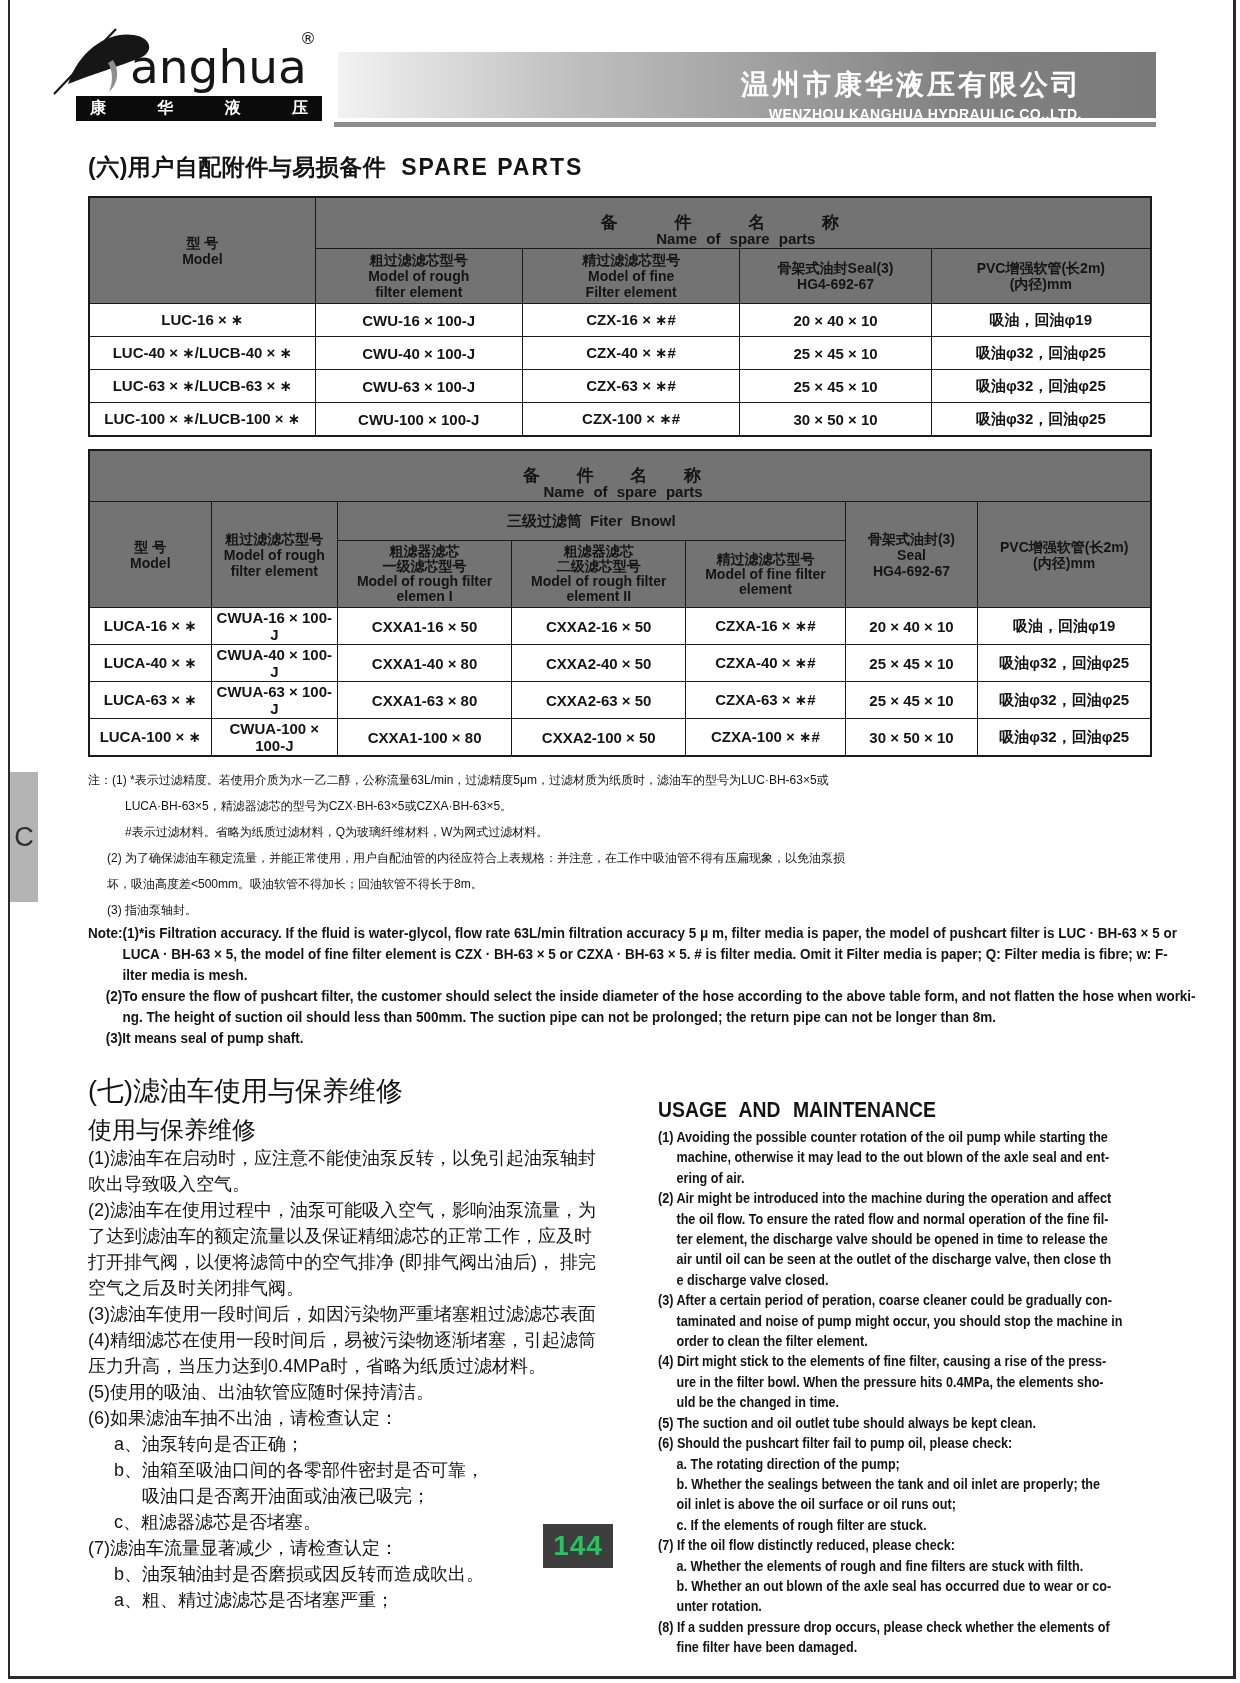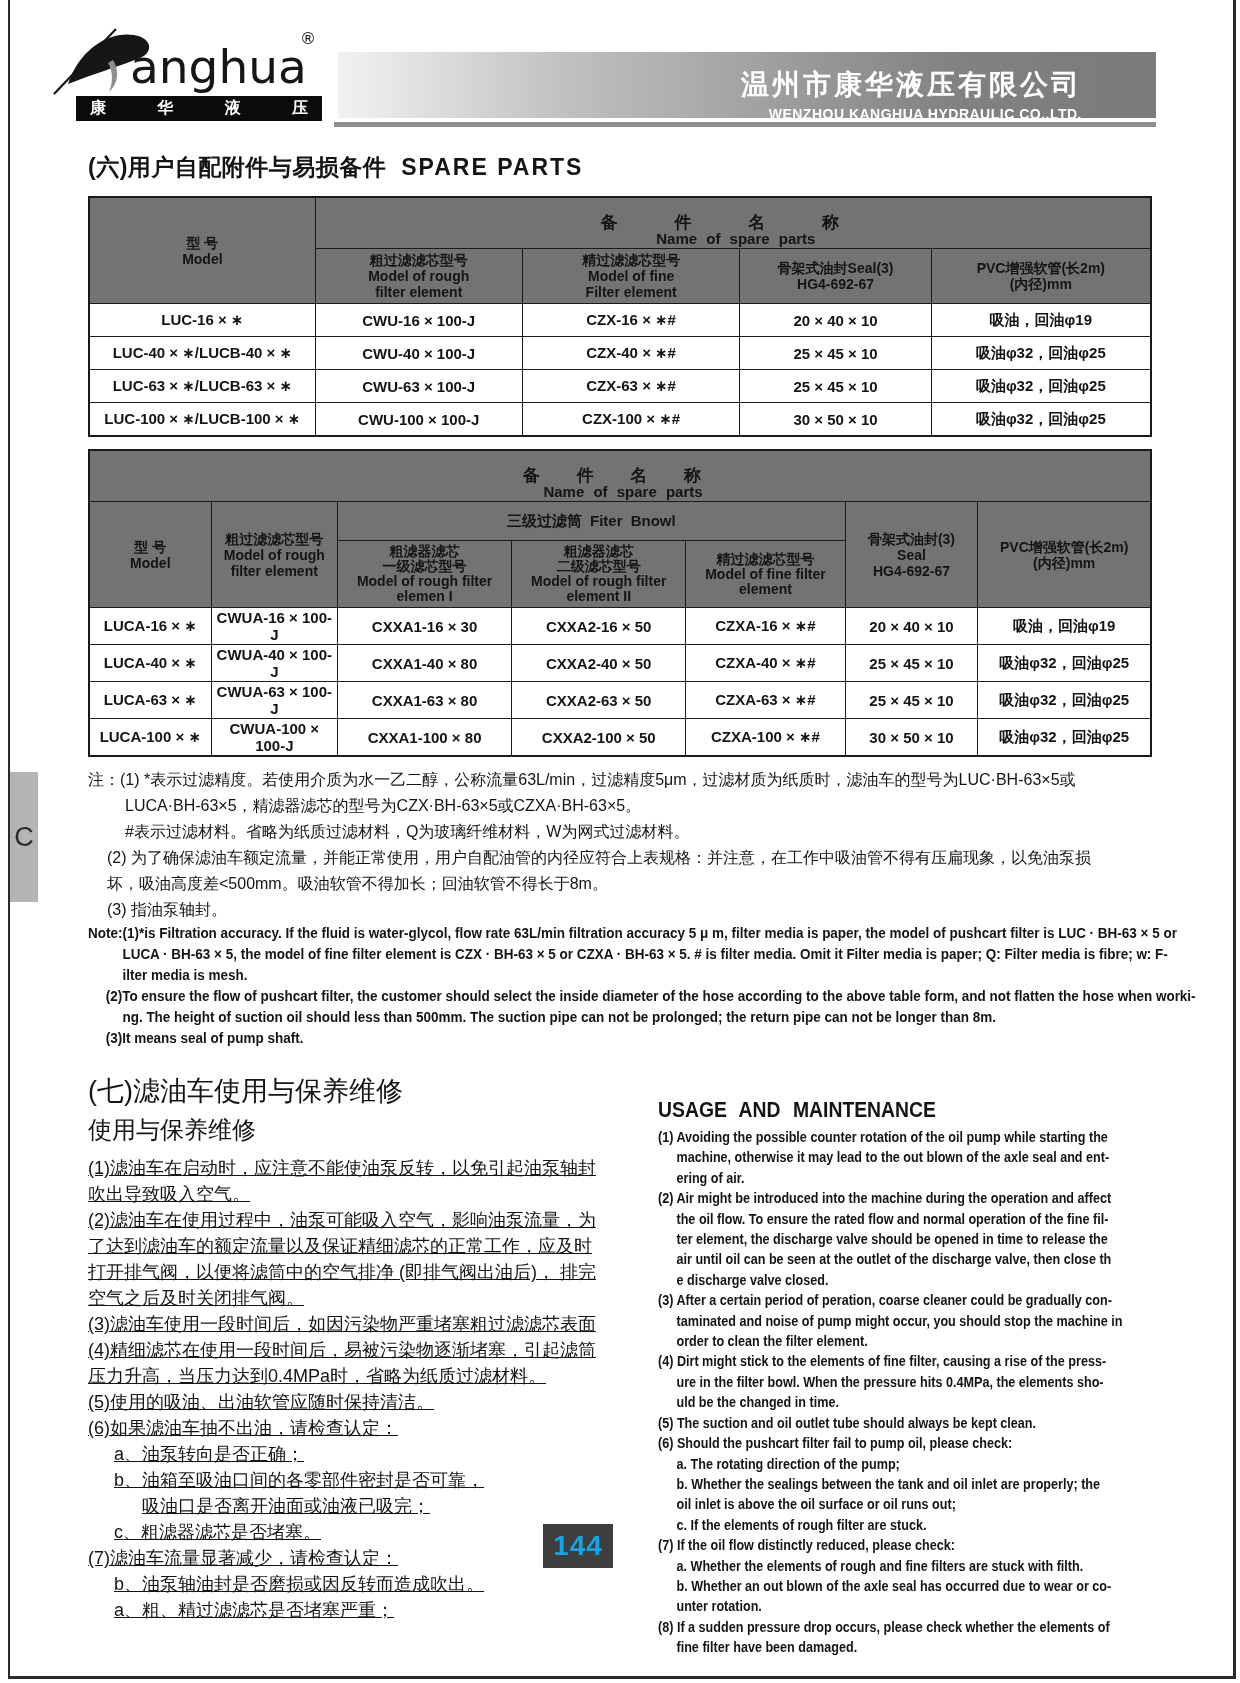--- a/index.html
+++ b/index.html
@@ -40,42 +40,42 @@
   .t2 .rowC th{height:64px;line-height:15px;}
   .t2 tbody td{height:30px;}
   .th-name{font-size:16px;}
   .name-cn{letter-spacing:26px;font-size:17px;}
   .t2 .name-cn{letter-spacing:16px;}
   .name-en{margin-left:6px;letter-spacing:0;word-spacing:5px;font-size:15px;}
   .th-bowl{font-size:15px;word-spacing:4px;}
   
   .notes{margin-top:10px;}
   .note-line{white-space:nowrap;}
-  .cn-line{font-size:16px;line-height:26px;}
+  .cn-line{font-size:12px;line-height:26px;}
   .en-line{font-size:14.5px;line-height:21px;font-weight:bold;transform:scaleX(.93);transform-origin:0 50%;}
   .notes .ind1{padding-left:19px;}
   .notes .ind2{padding-left:37px;}
   
   .usage-wrap{display:flex;margin-top:26px;}
   .usage-left{width:524px;flex:none;}
   .u-title1{font-size:27px;line-height:32px;}
   .u-title2{font-size:24px;line-height:30px;margin-top:8px;}
-  .usage-left .lines{margin-top:10px;text-decoration:underline;}
+  .usage-left .lines{}
   .ucn-line{font-size:18px;line-height:26px;white-space:nowrap;}
   .usage-left .ind1{padding-left:26px;}
   .usage-left .ind2{padding-left:54px;}
   .usage-right{flex:1;padding:22px 0 0 46px;box-sizing:border-box;}
   .u-title-en{font-size:22px;font-weight:bold;word-spacing:8px;line-height:26px;margin-bottom:4px;
     transform:scaleX(.88);transform-origin:0 50%;white-space:nowrap;}
   .uen-line{font-size:15px;line-height:20.4px;font-weight:bold;transform:scaleX(.84);
     transform-origin:0 50%;white-space:nowrap;}
   .usage-right .ind1{padding-left:22px;}
   
   .page-num{position:absolute;left:543px;top:1524px;width:70px;height:44px;background:#3e3e3e;
-    color:#0ea5e9;font-size:28px;font-weight:bold;display:flex;align-items:center;justify-content:center;
+    color:#22c55e;font-size:28px;font-weight:bold;display:flex;align-items:center;justify-content:center;
     letter-spacing:1px;}
 </style>
 </head>
 <body>
 
 <div class="frame"></div>
 
 <svg class="logo-svg" width="280" height="72" viewBox="0 0 280 72">
   <path d="M4,68 L66,3" stroke="#161616" stroke-width="2.2" fill="none"></path>
   <path d="M18,58 C30,22 60,5 84,9 C102,12 104,26 90,32 C70,40 40,49 18,58 Z" fill="#161616"></path>
@@ -209,21 +209,21 @@
 element II</th>
         <th>精过滤滤芯型号
 Model of fine filter
 element</th>
       </tr>
     </thead>
     <tbody>
         <tr>
           <td>LUCA-16 × ∗</td>
           <td>CWUA-16 × 100-J</td>
-          <td>CXXA1-16 × 30</td>
+          <td>CXXA1-16 × 50</td>
           <td>CXXA2-16 × 50</td>
           <td>CZXA-16 × ∗#</td>
           <td>20 × 40 × 10</td>
           <td>吸油，回油φ19</td>
         </tr>
         <tr>
           <td>LUCA-40 × ∗</td>
           <td>CWUA-40 × 100-J</td>
           <td>CXXA1-40 × 80</td>
           <td>CXXA2-40 × 50</td>

